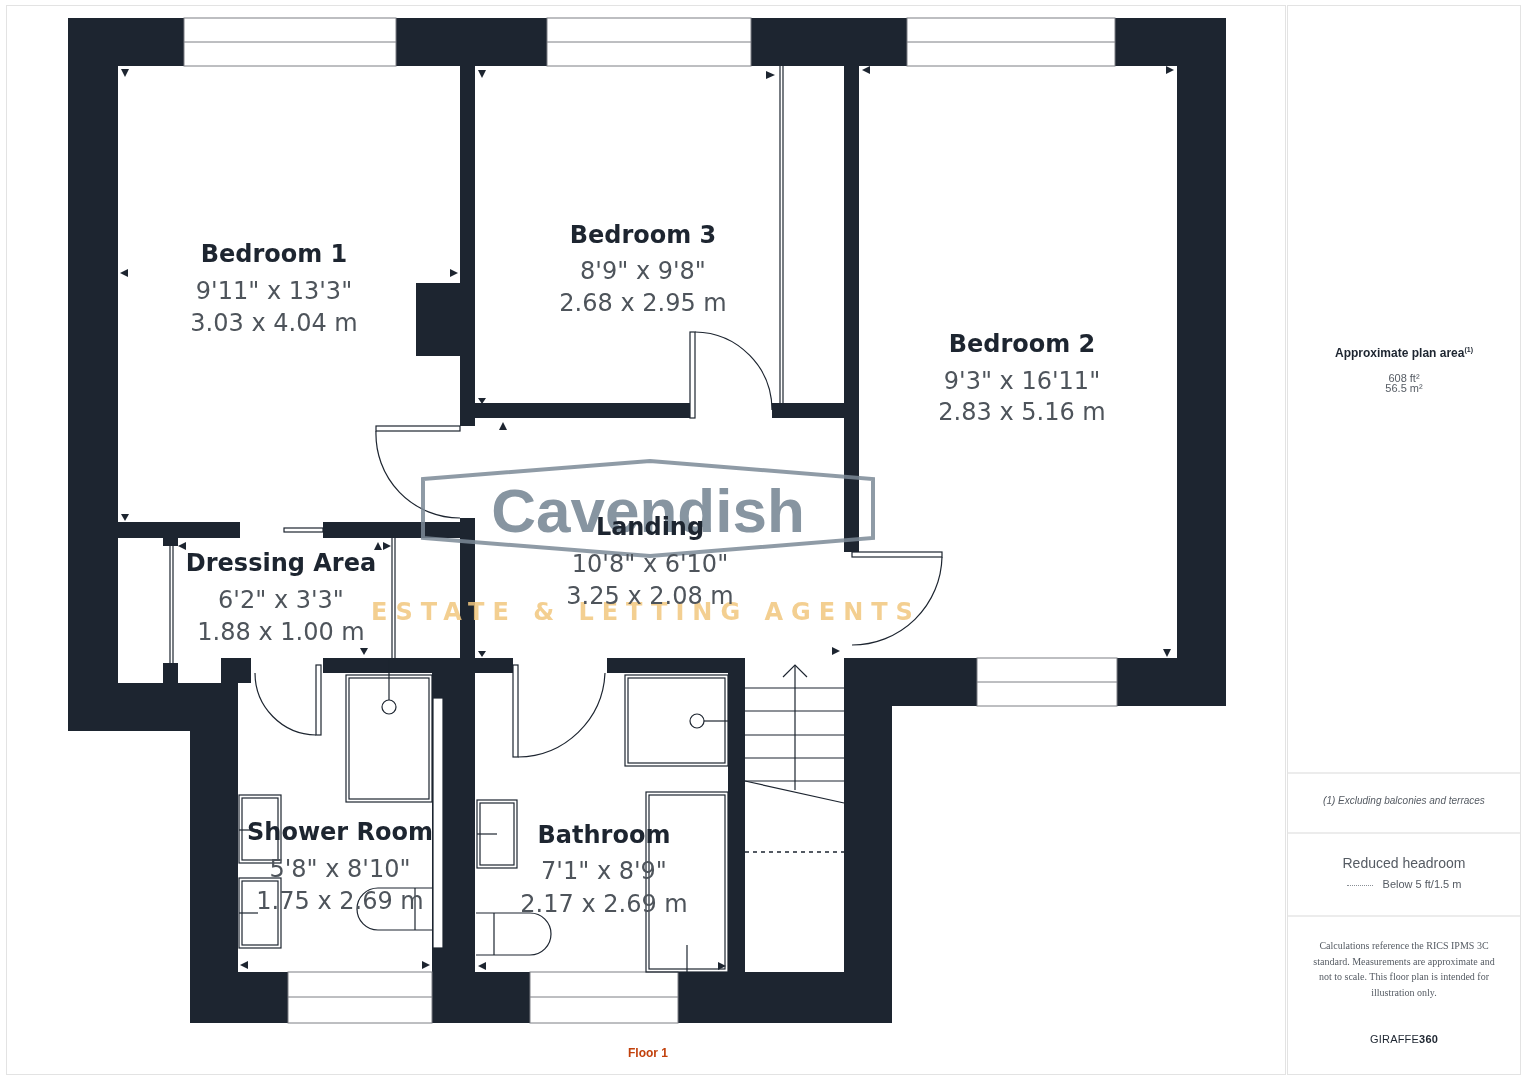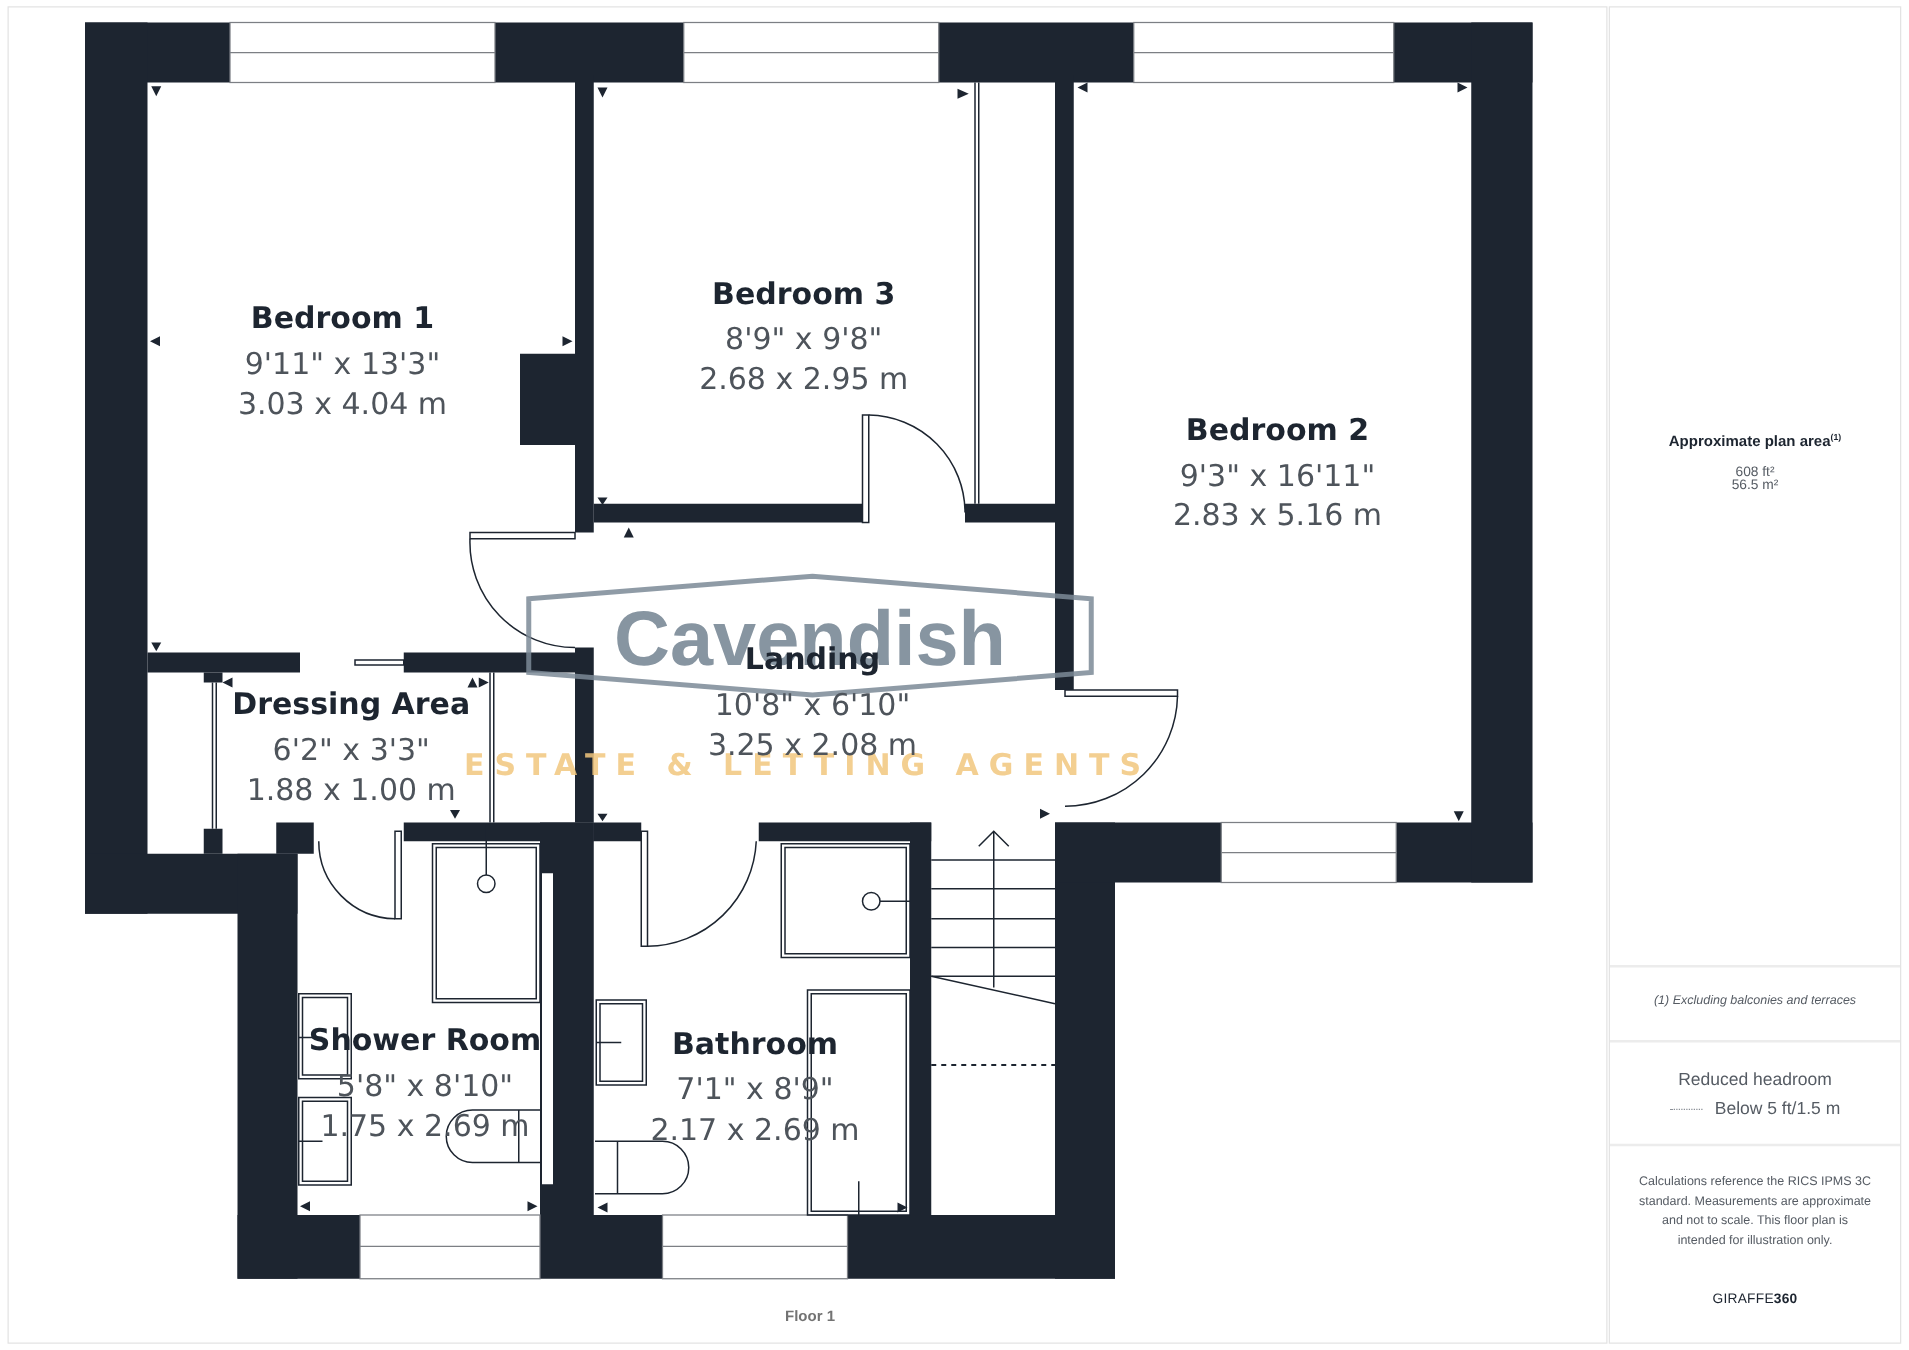--- a/index.html
+++ b/index.html
@@ -7,26 +7,26 @@
   .plan-frame { position:absolute; left:6px; top:5px; width:1280px; height:1070px; border:1px solid #e3e3e3; box-sizing:border-box; }
   .sidebar { position:absolute; left:1287px; top:5px; width:234px; height:1070px; border:1px solid #e3e3e3; box-sizing:border-box; }
   .sb-section { position:absolute; left:0; width:100%; text-align:center; color:#555b63; }
   .sb-divider { position:absolute; left:0; width:100%; height:0; border-top:2px solid #ececec; }
   .area-title { top:340px; font-weight:bold; font-size:12px; color:#1d2530; }
   .area-title sup { font-size:7px; }
   .area-ft { top:366px; font-size:11px; }
   .area-m { top:376px; font-size:11px; }
   .note { top:789px; font-size:10px;font-style:italic; }
   .headroom-title { top:849px; font-size:14px; }
-  .headroom-legend { top:872px; font-size:14px; }
+  .headroom-legend { top:872px; font-size:11px; }
   .headroom-legend .dots { display:inline-block; width:26px; border-top:1px dotted #8a8f96; vertical-align:middle; margin-right:10px; }
-  .disclaimer { top:932px; font-size:10px; line-height:15.5px; padding:0 22px; box-sizing:border-box; }
+  .disclaimer { top:932px; font-size:10px; line-height:15.5px; padding:0 22px; box-sizing:border-box;font-family:Liberation Serif, serif; }
   .brand { top:1027px; font-size:11px; color:#1d2530; letter-spacing:0.2px; }
   .brand b { font-weight:bold;margin-top:20px; }
-  .floor-label { position:absolute; left:600px; top:1046px; width:96px; text-align:center; font-size:12px; font-weight:bold; color:#737373; }
+  .floor-label { position:absolute; left:600px; top:1046px; width:96px; text-align:center; font-size:12px; font-weight:bold; color:#c2410c; }
   svg.plan { position:absolute; left:0; top:0; }
   .rname { font-family:"DejaVu Sans", sans-serif; font-weight:bold; fill:#1d2530; }
   .rdim { font-family:"DejaVu Sans", sans-serif; fill:#4e545b; }
   .wm-text { font-family:"Liberation Sans", sans-serif; font-weight:bold; fill:#7b8a97; }
   .wm-sub { font-family:"DejaVu Sans", sans-serif; font-weight:bold; fill:#f2c77e; letter-spacing:8px; }
 </style>
 </head>
 <body>
 
 <div class="plan-frame"></div>

